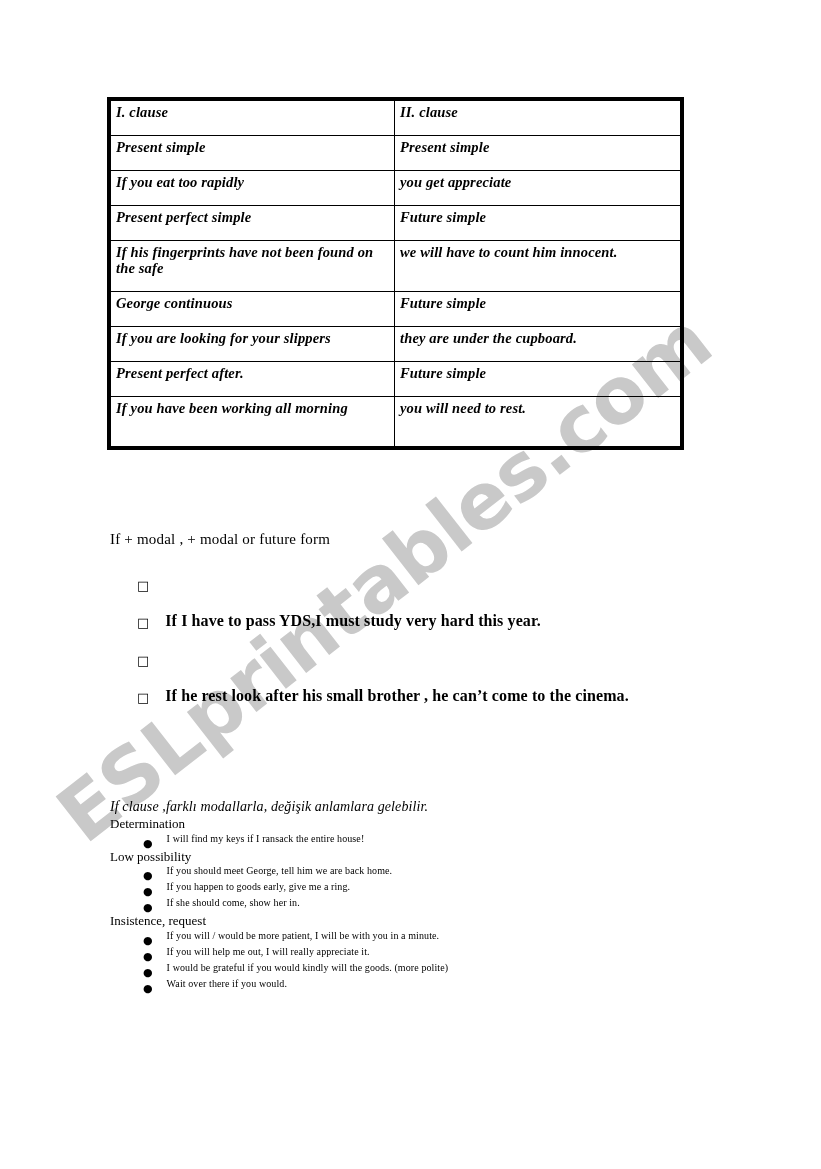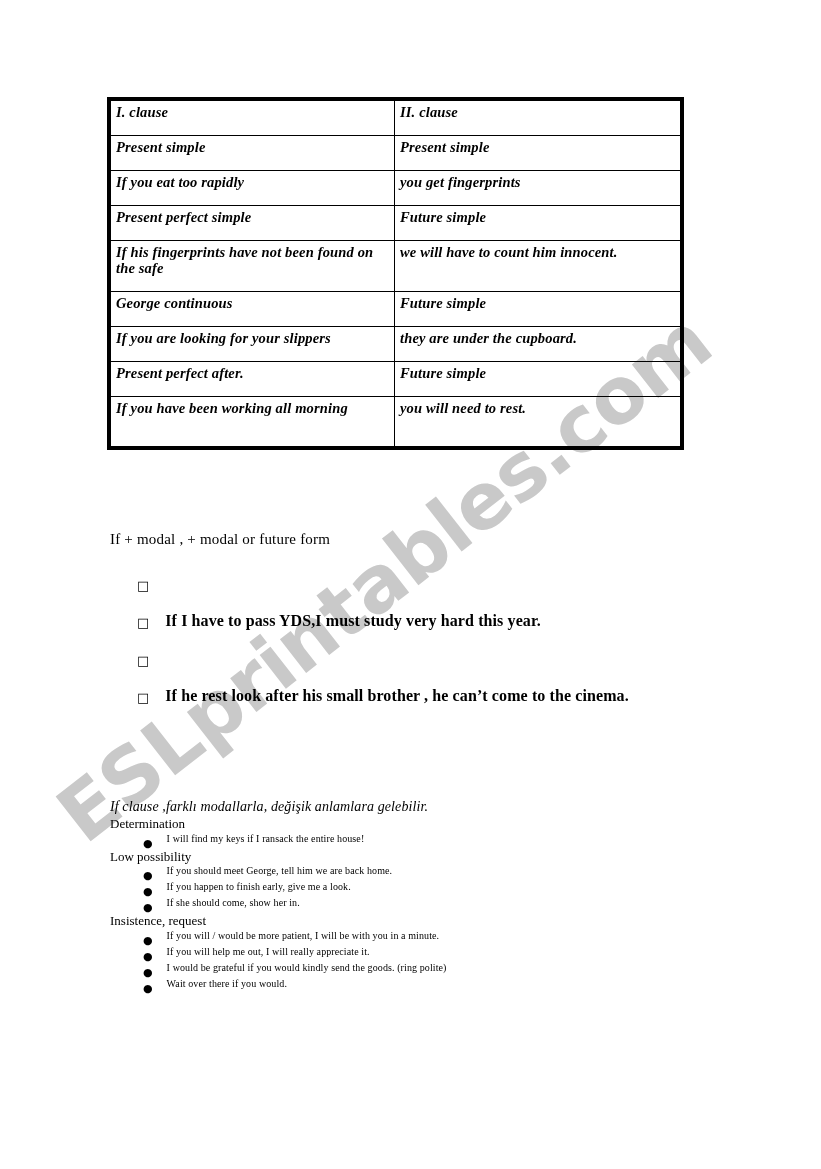--- a/index.html
+++ b/index.html
@@ -175,21 +175,21 @@
       <tr class="r-std">
         <td class="col-a">I. clause</td>
         <td class="col-b">II. clause</td>
       </tr>
       <tr class="r-std">
         <td class="col-a">Present simple</td>
         <td class="col-b">Present simple</td>
       </tr>
       <tr class="r-std">
         <td class="col-a">If you eat too rapidly</td>
-        <td class="col-b">you get fingerprints</td>
+        <td class="col-b">you get appreciate</td>
       </tr>
       <tr class="r-std">
         <td class="col-a">Present perfect simple</td>
         <td class="col-b">Future simple</td>
       </tr>
       <tr class="r-tall">
         <td class="col-a">If his fingerprints have not been found on the safe</td>
         <td class="col-b">we will have to count him innocent.</td>
       </tr>
       <tr class="r-std">
@@ -242,41 +242,41 @@
     </ul>
 
     <div class="group-heading">Low possibility</div>
     <ul class="bullets">
       <li>
         <span class="bl-mark">●</span>
         <span class="bl-text">If you should meet George, tell him we are back home.</span>
       </li>
       <li>
         <span class="bl-mark">●</span>
-        <span class="bl-text">If you happen to finish early, give me a look.</span>
+        <span class="bl-text">If you happen to goods early, give me a ring.</span>
       </li>
       <li>
         <span class="bl-mark">●</span>
         <span class="bl-text">If she should come, show her in.</span>
       </li>
     </ul>
 
     <div class="group-heading">Insistence, request</div>
     <ul class="bullets">
       <li>
         <span class="bl-mark">●</span>
         <span class="bl-text">If you will / would be more patient, I will be with you in a minute.</span>
       </li>
       <li>
         <span class="bl-mark">●</span>
         <span class="bl-text">If you will help me out, I will really  appreciate it.</span>
       </li>
       <li>
         <span class="bl-mark">●</span>
-        <span class="bl-text">I would be grateful if you would kindly send the goods. (ring polite)</span>
+        <span class="bl-text">I would be grateful if you would kindly will the goods. (more polite)</span>
       </li>
       <li>
         <span class="bl-mark">●</span>
         <span class="bl-text">Wait over there if you would.</span>
       </li>
     </ul>
   </div>
 
 </div>
 

